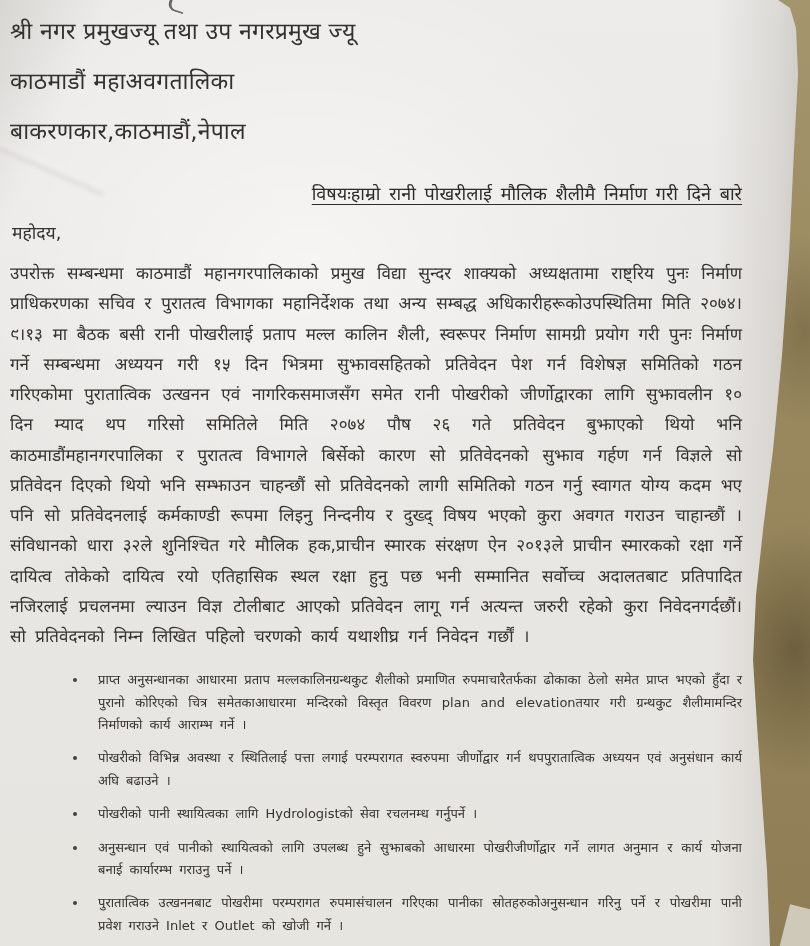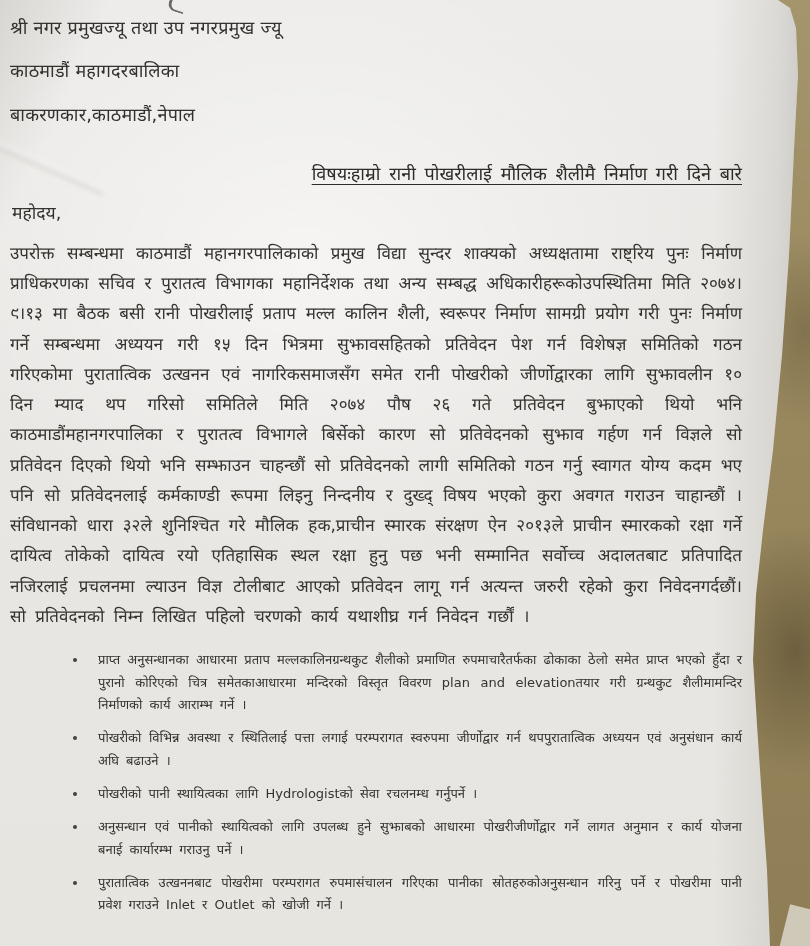--- a/index.html
+++ b/index.html
@@ -45,21 +45,21 @@
   .corner-sliver{
     position:absolute;bottom:-8px;right:-10px;width:36px;height:46px;
     background:#cfc9b9;transform:rotate(14deg);
   }
   .content{
     position:relative;box-sizing:border-box;
     padding:16px 68px 10px 10px;
     color:#33312d;
   }
   .address p{
-    margin:0 0 19px 0;font-size:18px;line-height:1.35;
+    margin:0 0 19px 0;font-size:23px;line-height:1.35;
     letter-spacing:.2px;
   }
   .subject{
     margin:34px 0 0 0;text-align:right;font-size:18px;
     text-decoration:underline;text-underline-offset:4px;
     word-spacing:3px;color:#2d2b27;
   }
   .salutation{margin:15px 0 0 2px;font-size:17.5px;}
   .body-text{
     margin:14px 0 0 0;font-size:17px;line-height:1.78;
@@ -81,21 +81,21 @@
 <div class="photo">
   <div class="paper">
 
     <div class="crease2"></div>
     <div class="pen-mark"></div>
 
     <div class="content">
 
       <div class="address">
         <p>श्री नगर प्रमुखज्यू तथा  उप नगरप्रमुख ज्यू</p>
-        <p>काठमाडौं महागदरबालिका</p>
+        <p>काठमाडौं महाअवगतालिका</p>
         <p>बाकरणकार,काठमाडौं,नेपाल</p>
       </div>
 
       <p class="subject">विषयःहाम्रो रानी पोखरीलाई मौलिक शैलीमै निर्माण गरी दिने बारे</p>
 
       <p class="salutation">महोदय,</p>
 
       <p class="body-text">उपरोक्त सम्बन्धमा काठमाडौं महानगरपालिकाको प्रमुख विद्या सुन्दर शाक्यको अध्यक्षतामा राष्ट्रिय पुनः निर्माण प्राधिकरणका सचिव र पुरातत्व विभागका महानिर्देशक तथा अन्य सम्बद्ध अधिकारीहरूकोउपस्थितिमा मिति २०७४।९।१३ मा बैठक बसी रानी पोखरीलाई प्रताप मल्ल कालिन शैली, स्वरूपर निर्माण सामग्री प्रयोग गरी पुनः निर्माण गर्ने सम्बन्धमा अध्ययन गरी १५ दिन भित्रमा सुझावसहितको प्रतिवेदन पेश गर्न विशेषज्ञ समितिको गठन गरिएकोमा पुरातात्विक उत्खनन एवं नागरिकसमाजसँग समेत रानी पोखरीको जीर्णोद्वारका लागि सुझावलीन १० दिन म्याद थप गरिसो समितिले मिति २०७४ पौष २६ गते प्रतिवेदन बुझाएको थियो भनि काठमाडौंमहानगरपालिका र पुरातत्व विभागले बिर्सेको कारण सो प्रतिवेदनको सुझाव गर्हण गर्न विज्ञले सो  प्रतिवेदन दिएको थियो भनि सम्झाउन चाहन्छौं सो प्रतिवेदनको लागी समितिको गठन गर्नु स्वागत योग्य कदम भए पनि सो प्रतिवेदनलाई कर्मकाण्डी रूपमा लिइनु निन्दनीय र दुख्द् विषय भएको कुरा अवगत गराउन चाहान्छौं ।  संविधानको धारा ३२ले शुनिश्चित गरे मौलिक हक,प्राचीन स्मारक संरक्षण ऐन २०१३ले प्राचीन स्मारकको रक्षा गर्ने दायित्व तोकेको दायित्व रयो एतिहासिक स्थल रक्षा हुनु पछ भनी सम्मानित सर्वोच्च अदालतबाट प्रतिपादित नजिरलाई प्रचलनमा ल्याउन विज्ञ टोलीबाट आएको प्रतिवेदन लागू गर्न अत्यन्त जरुरी रहेको कुरा निवेदनगर्दछौं। सो प्रतिवेदनको निम्न लिखित पहिलो चरणको कार्य यथाशीघ्र गर्न निवेदन गर्छौं ।</p>
 
       <ul class="bullets">

